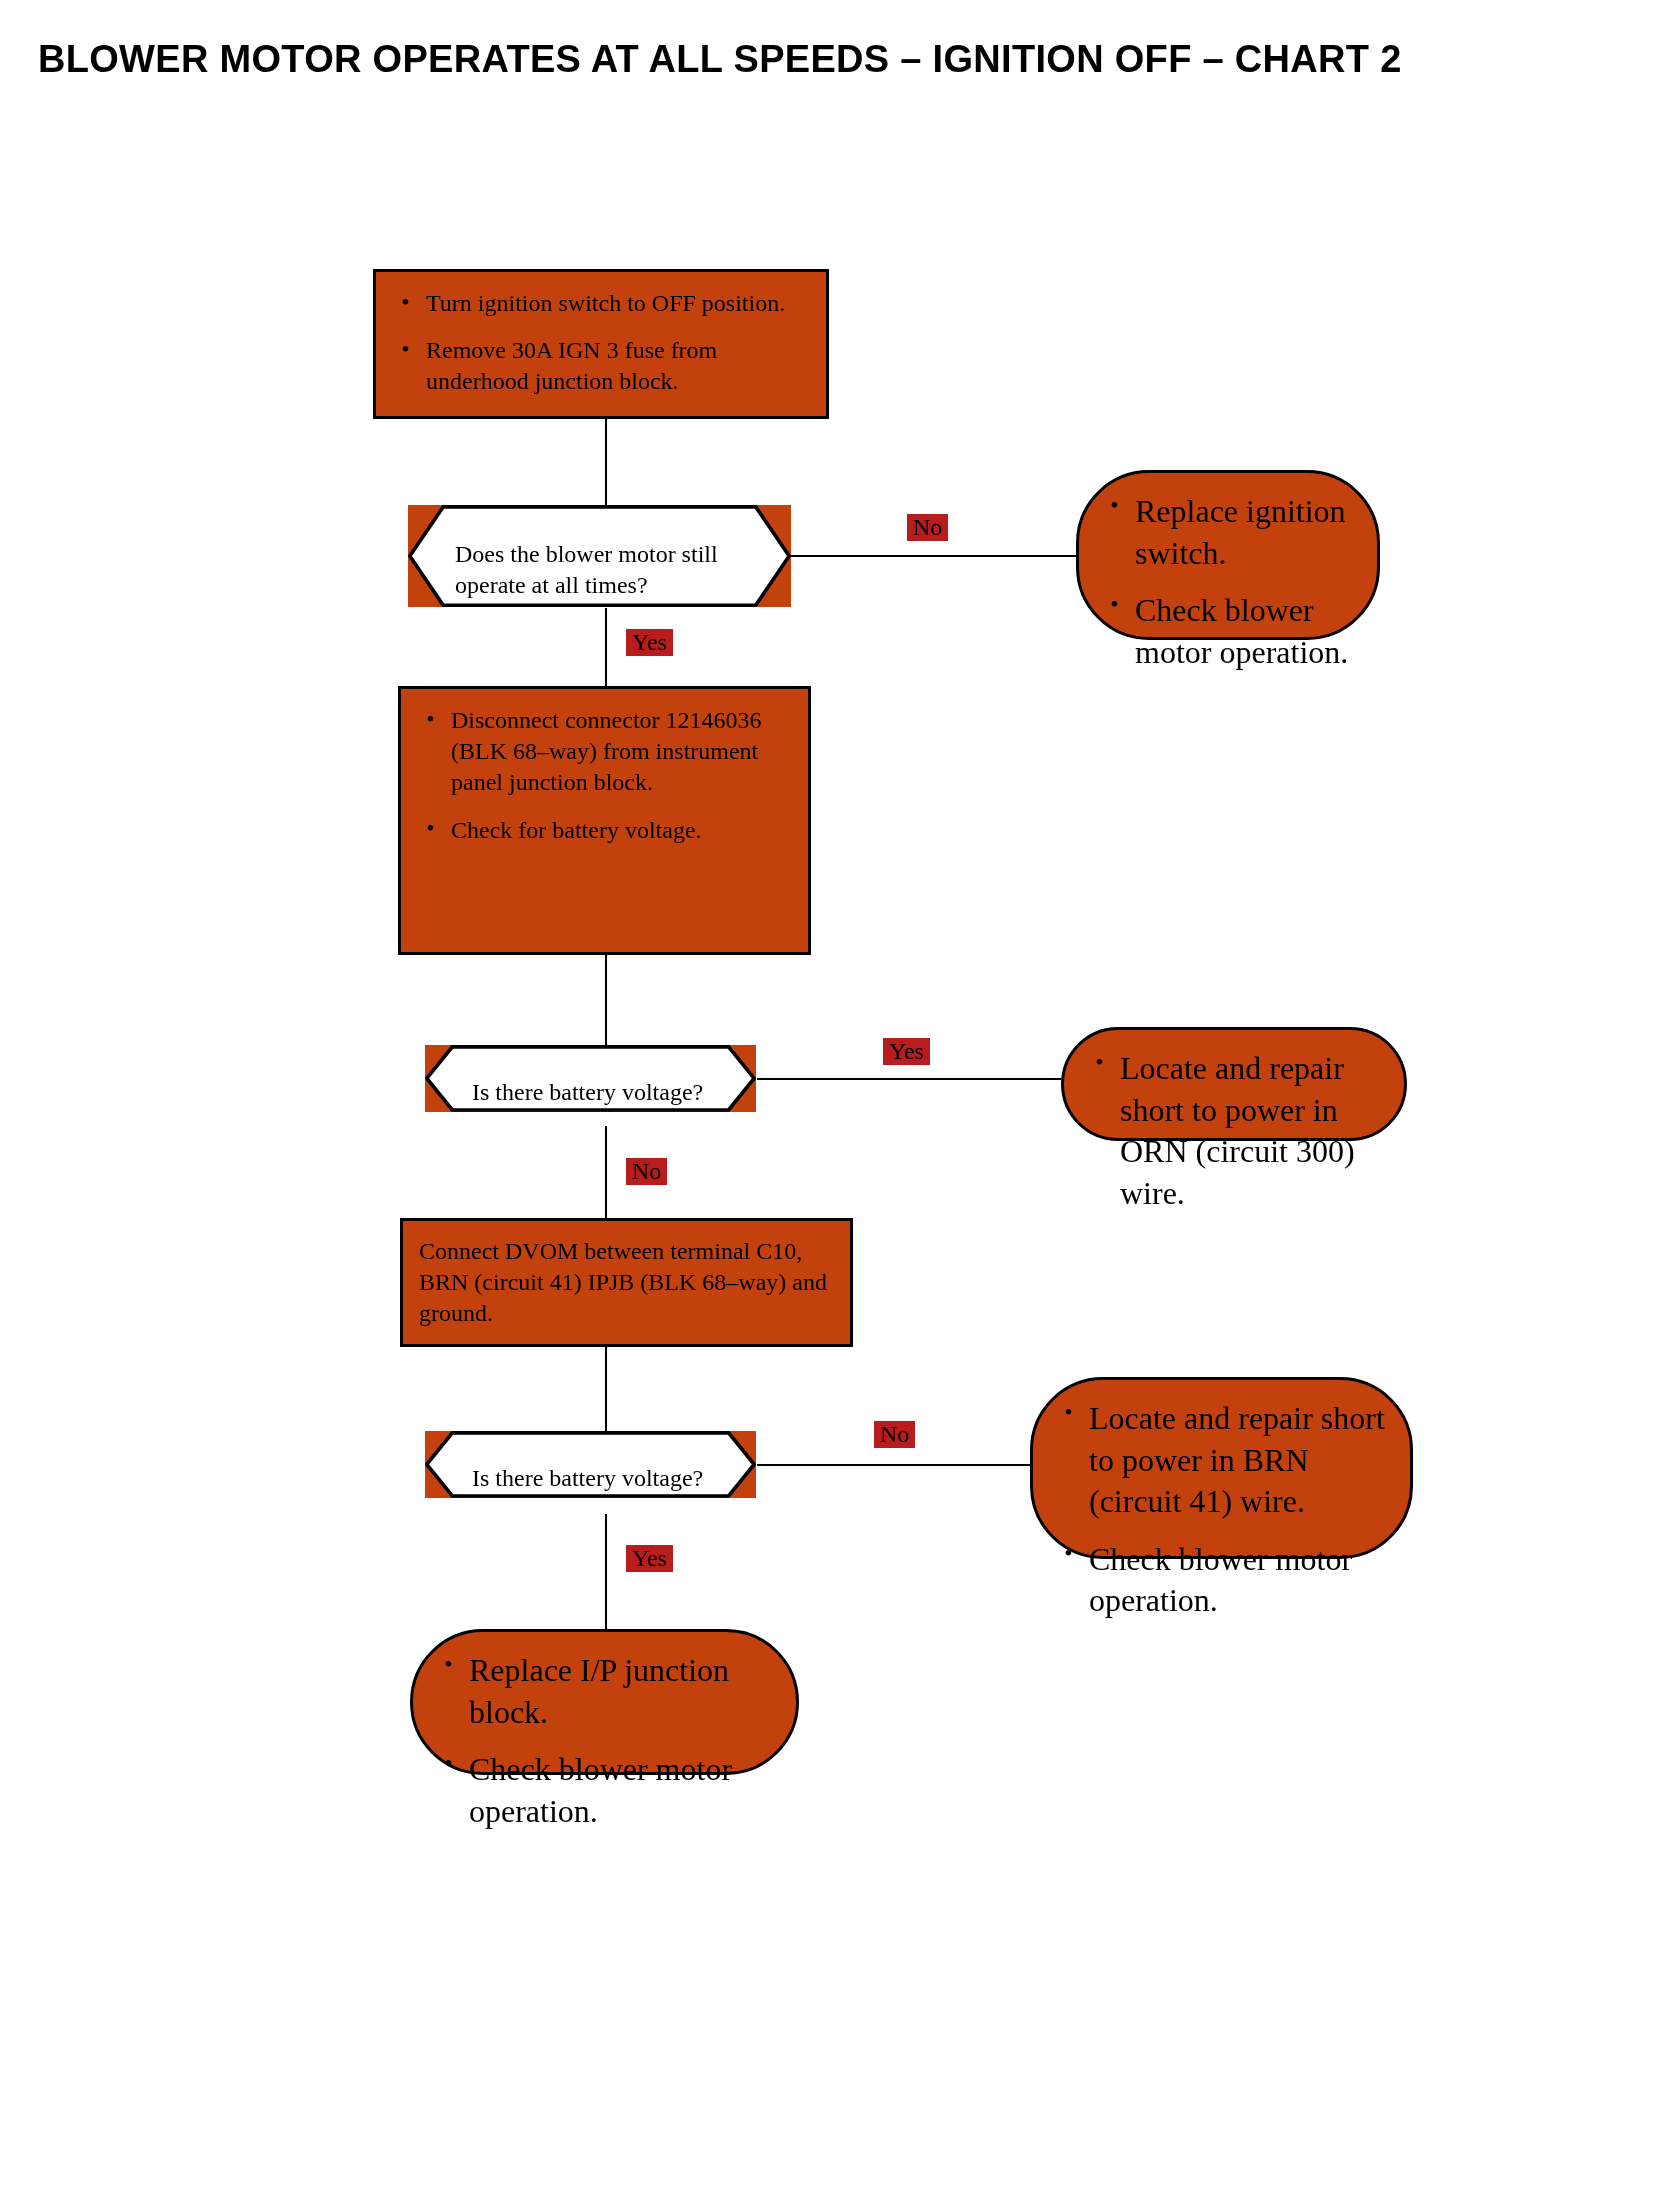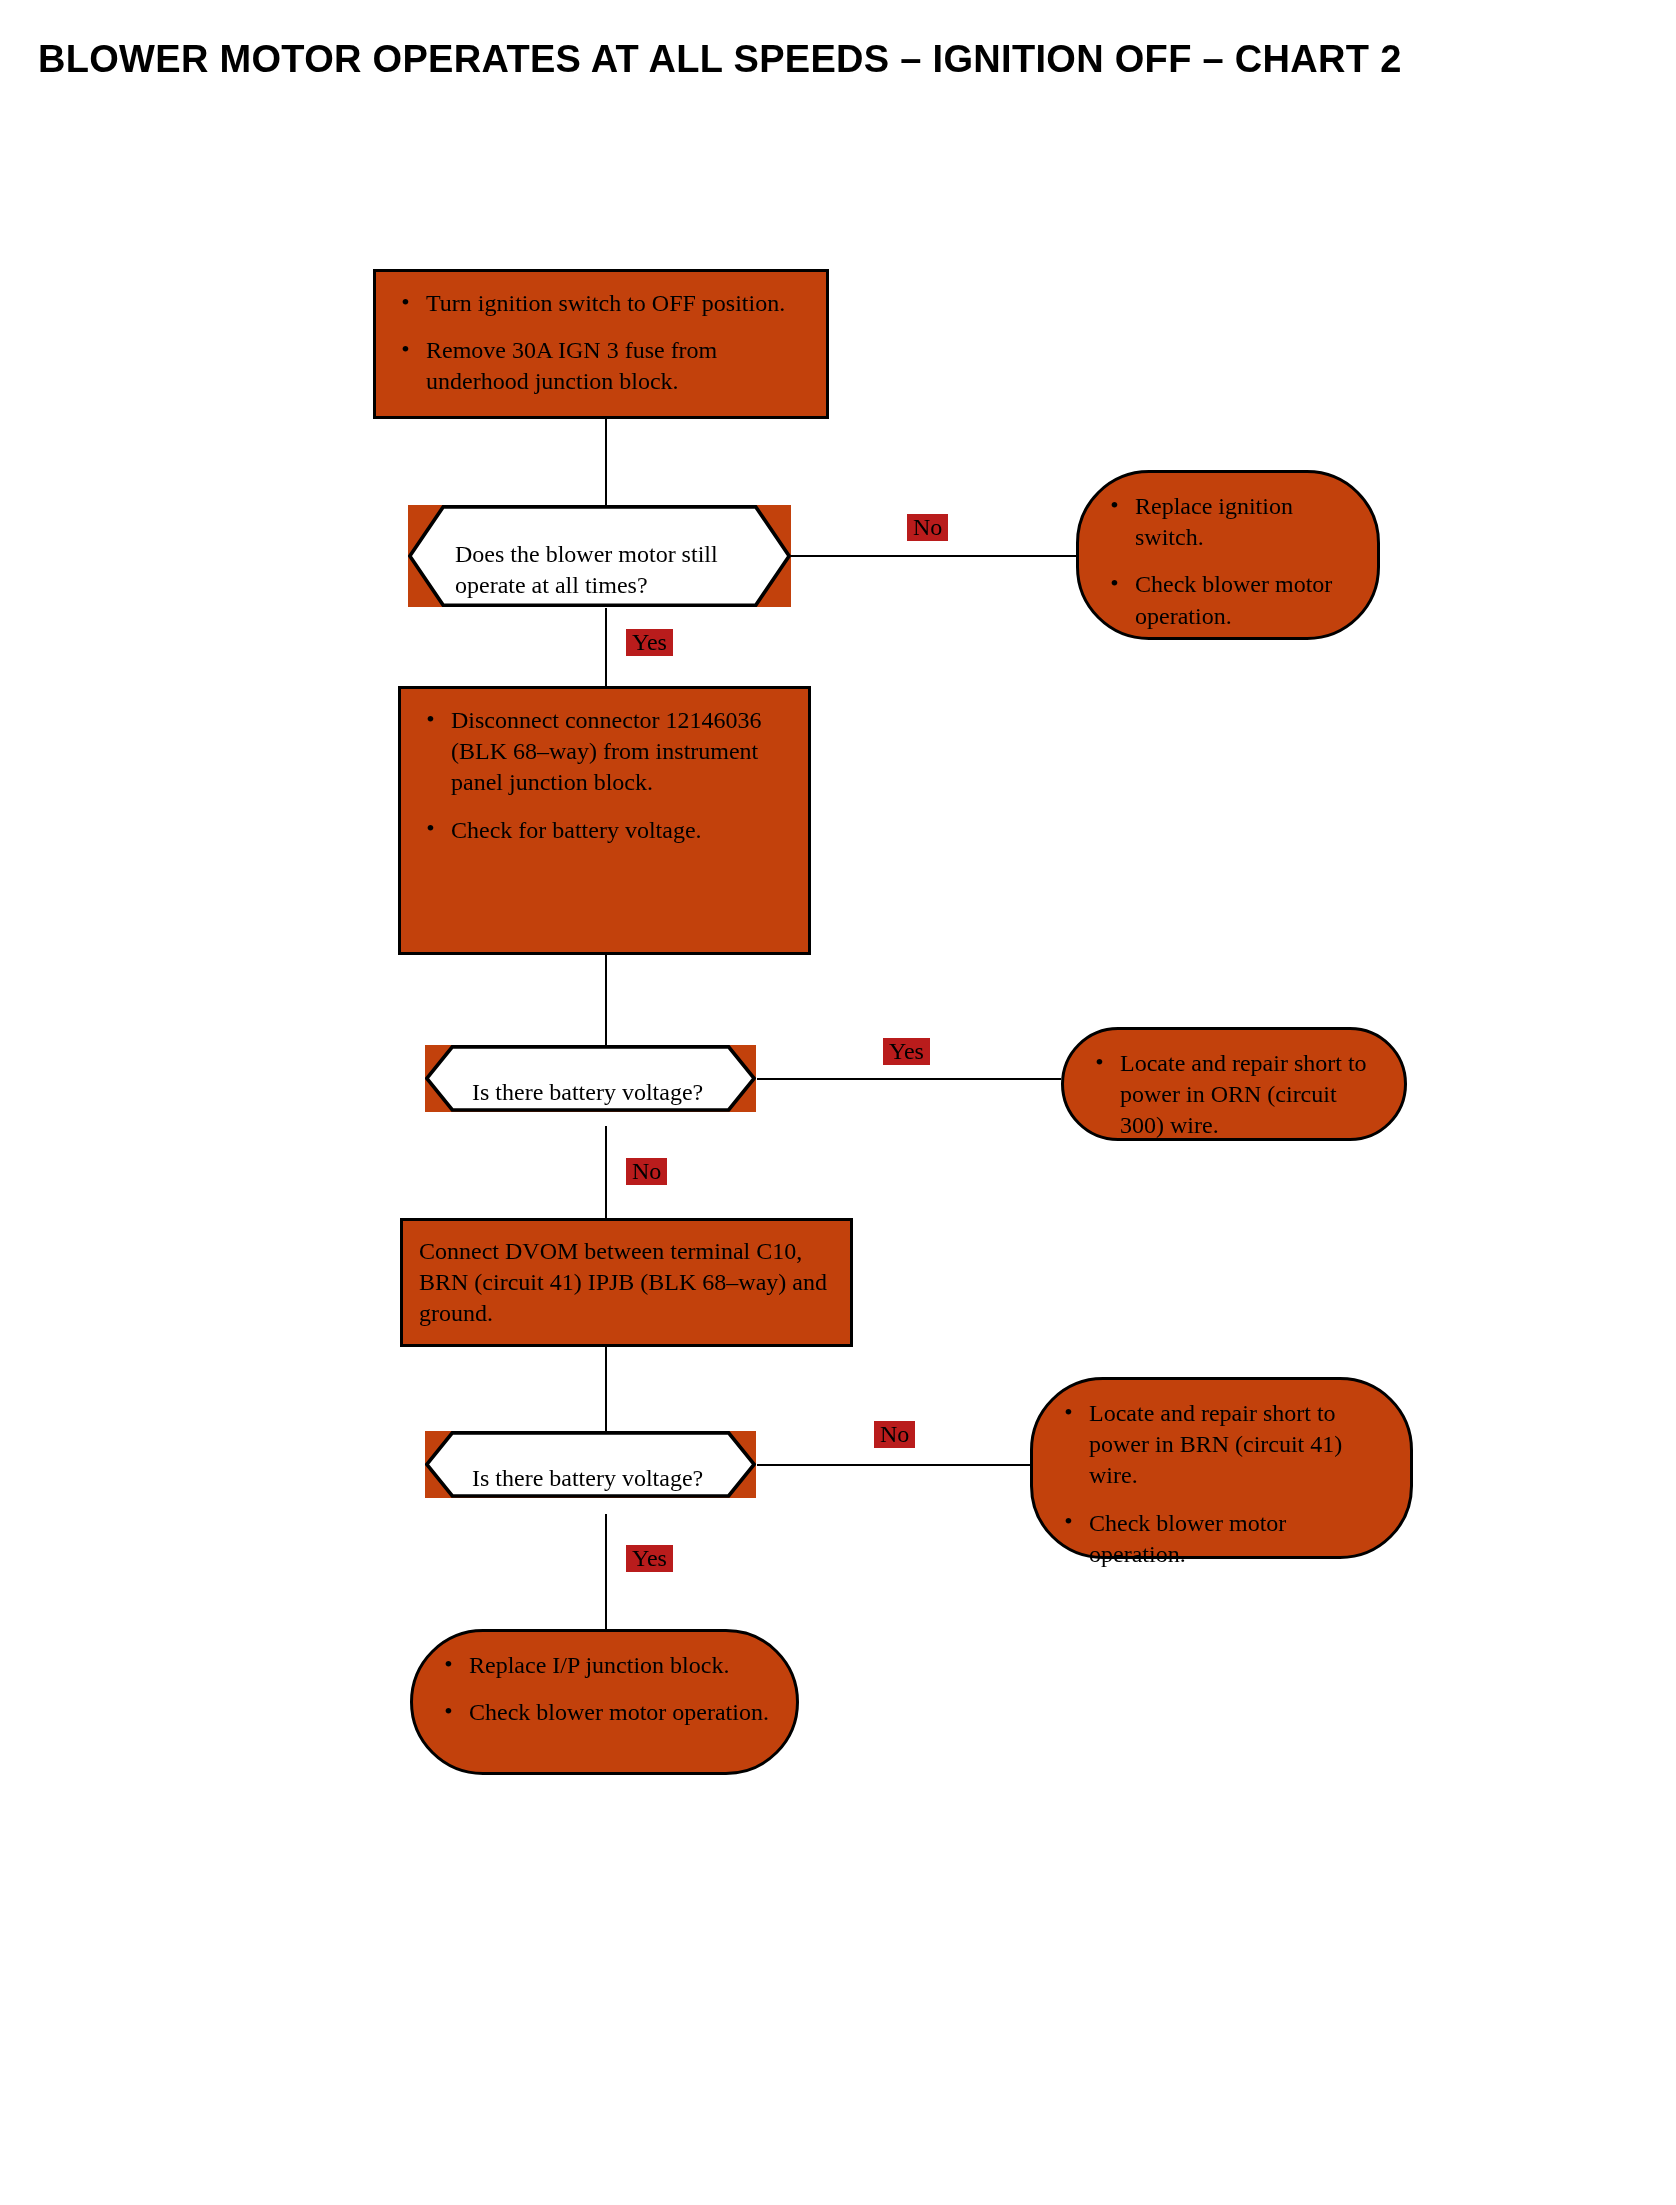--- a/index.html
+++ b/index.html
@@ -39,21 +39,21 @@
     padding: 16px 18px 16px 18px;
     font-size: 24px;
     line-height: 1.30;
   }
 
   
   .stadium {
     border: 3.6px solid #000000;
     border-radius: 73px;
     padding: 18px 24px 18px 24px;
-    font-size: 24px;
+    font-size: 32px;
     line-height: 1.30;
   }
 
   
   .hex {
     display: flex;
     align-items: center;
     justify-content: center;
     text-align: left;
     font-size: 24px;

